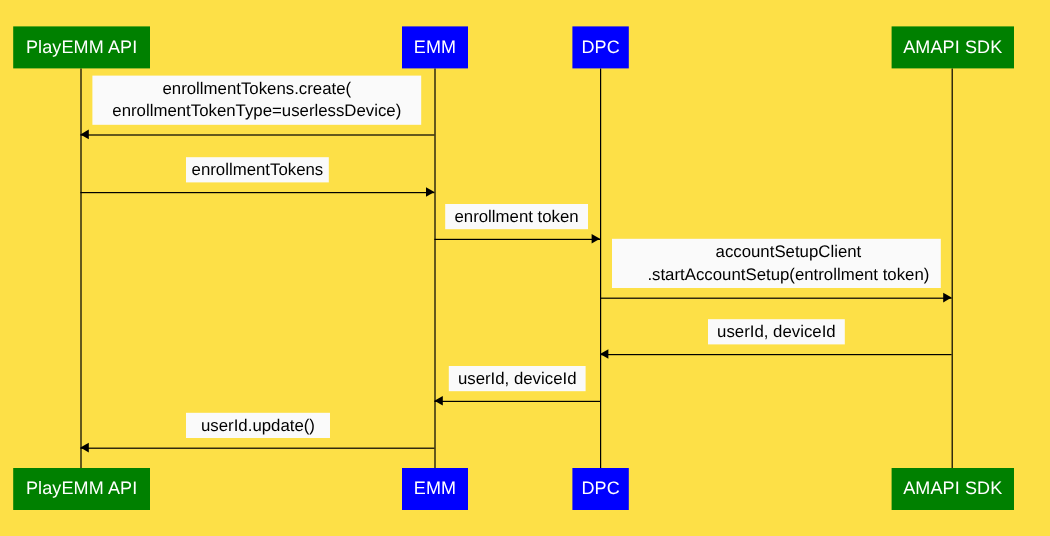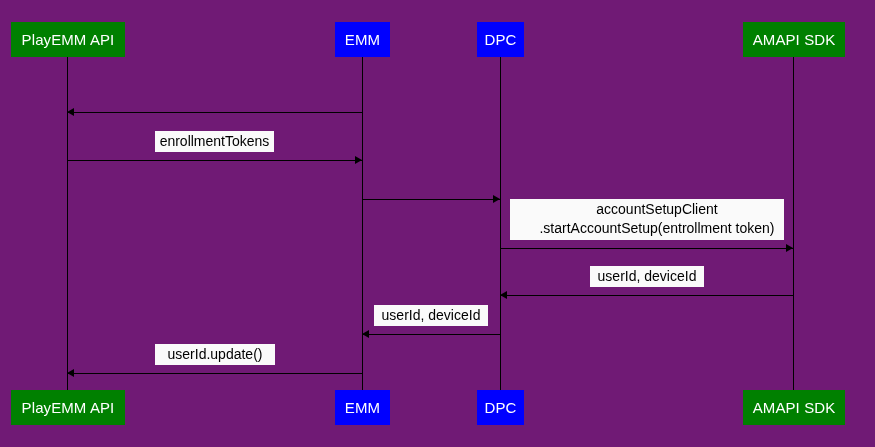--- a/index.html
+++ b/index.html
@@ -5,21 +5,21 @@
 <style>
   html, body {
     margin: 0;
     padding: 0;
     background: #000000;
   }
   #diagram {
     position: relative;
     width: 875px;
     height: 447px;
-    background: #701a75;
+    background: #fde047;
     overflow: hidden;
     font-family: "Liberation Sans", sans-serif;
   }
   
   .participant {
     position: absolute;
     box-sizing: border-box;
     display: flex;
     align-items: center;
     justify-content: center;
@@ -86,27 +86,30 @@
   </div>
   <div class="participant blue" style="left:477px; top:22px; width:47px; height:35px;">
     <span>DPC</span>
   </div>
   <div class="participant green" style="left:743px; top:22px; width:102px; height:35px;">
     <span>AMAPI SDK</span>
   </div>
 
   <div class="msg-line" style="left:67px; top:112px; width:295px;"></div>
   <div class="msg-head left" style="left:67px; top:108px;"></div>
+  <div class="msg-label" style="left:77px; top:63px; width:274px; height:41px;">enrollmentTokens.create(
+enrollmentTokenType=userlessDevice)</div>
 
   <div class="msg-line" style="left:67px; top:160px; width:295px;"></div>
   <div class="msg-head right" style="left:355px; top:156px;"></div>
   <div class="msg-label" style="left:155px; top:131px; width:119px; height:21px;">enrollmentTokens</div>
 
   <div class="msg-line" style="left:362px; top:199px; width:138px;"></div>
   <div class="msg-head right" style="left:493px; top:195px;"></div>
+  <div class="msg-label" style="left:371px; top:170px; width:119px; height:21px;">enrollment token</div>
 
   <div class="msg-line" style="left:500px; top:248px; width:293px;"></div>
   <div class="msg-head right" style="left:786px; top:244px;"></div>
   <div class="msg-label" style="left:510px; top:199px; width:274px; height:41px;padding-left:22px;">accountSetupClient
 .startAccountSetup(entrollment token)</div>
 
   <div class="msg-line" style="left:500px; top:295px; width:293px;"></div>
   <div class="msg-head left" style="left:500px; top:291px;"></div>
   <div class="msg-label" style="left:590px; top:266px; width:114px; height:21px;">userId, deviceId</div>
 

